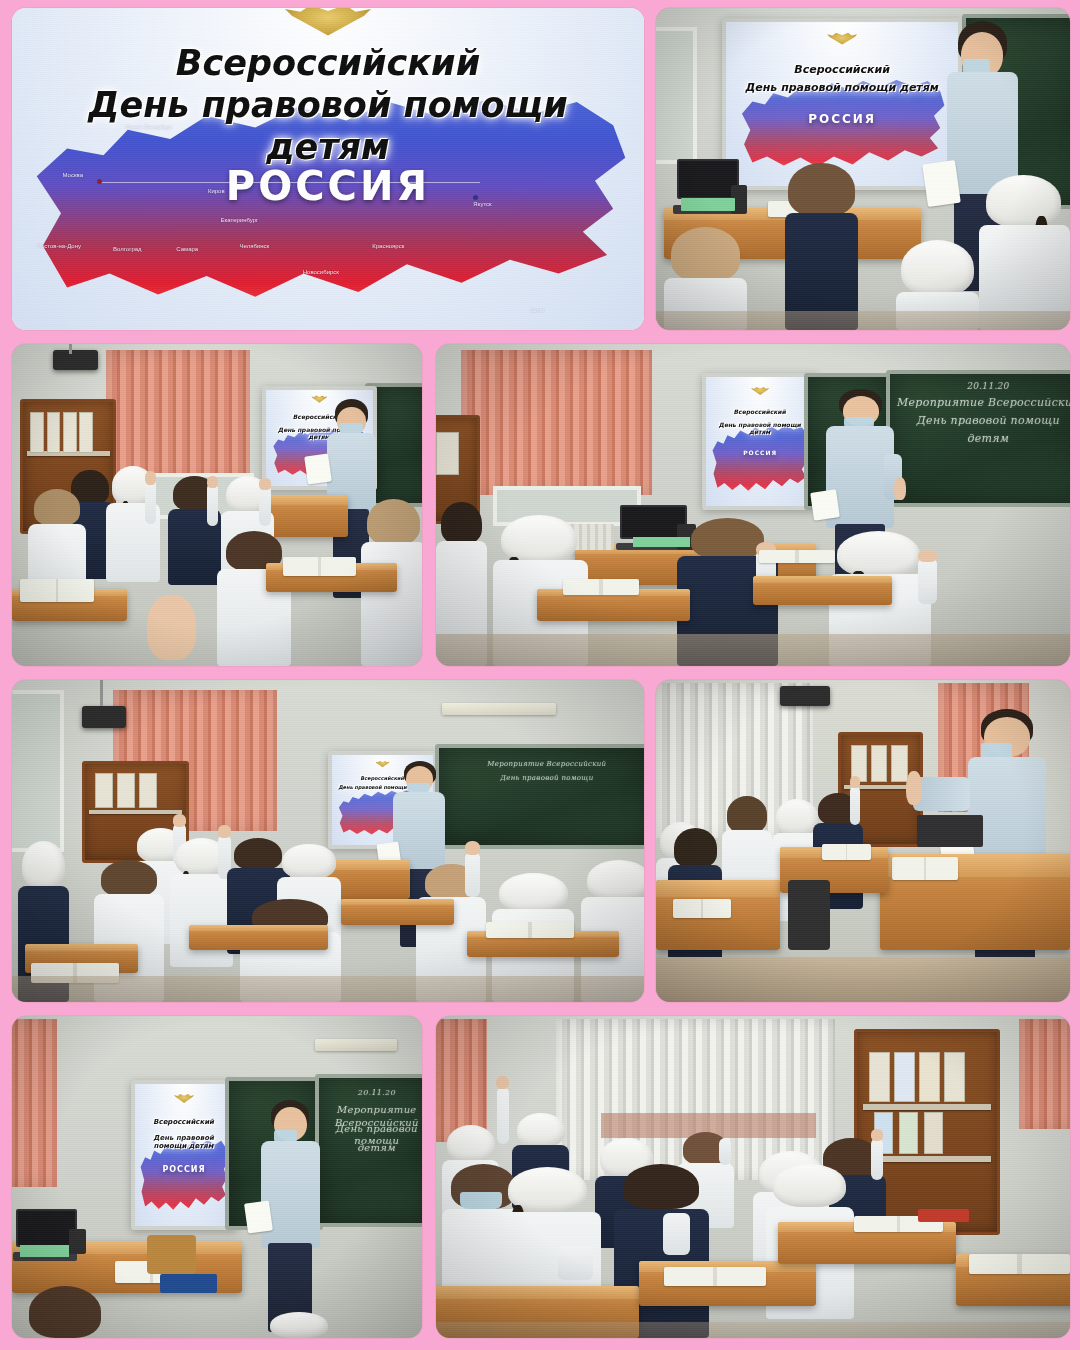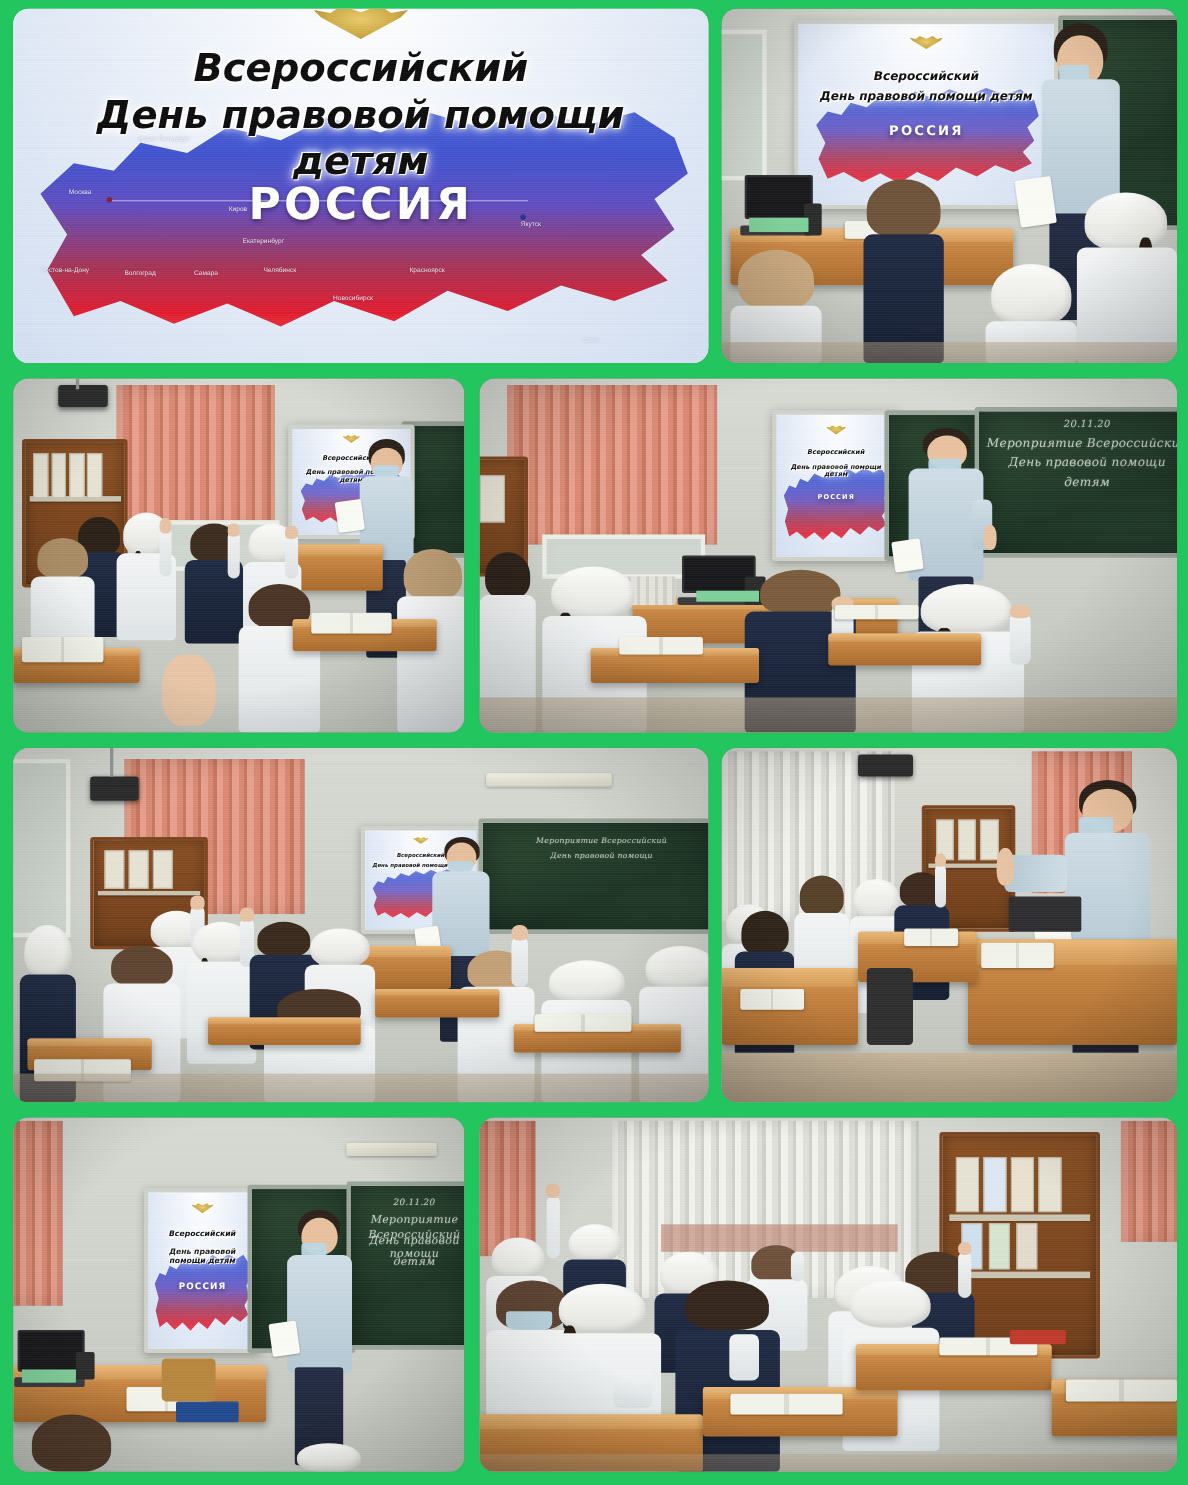--- a/index.html
+++ b/index.html
@@ -144,21 +144,21 @@
   .chairback{position:absolute;background:#2e2e2e;border-radius:4px;}
   .blur{filter:blur(.6px);}
   .vignette{position:absolute;inset:0;pointer-events:none;
     background:radial-gradient(ellipse at 50% 45%, rgba(0,0,0,0) 55%, rgba(0,0,0,.20) 100%);}
   .grain{position:absolute;inset:0;pointer-events:none;opacity:.10;
     background:repeating-linear-gradient(0deg,rgba(255,255,255,.35) 0 1px,rgba(0,0,0,.12) 1px 2px);}
 </style>
 </head>
 <body style="background: rgb(253, 238, 198);">
 
-<div class="collage" style="background: #22c55e;">
+<div class="collage" style="background: #f9a8d4;">
 
   <div class="panel" style="left:12px;top:8px;width:632px;height:322px;background:#fff;">
     <div class="slide">
       <div class="maprus" style="left:2%;right:2%;top:22%;height:72%;"></div>
       <div class="emblem" style="top:-2%;width:86px;height:34px;"></div>
 
       <div class="slide-title" style="top:11%;font-size:35px;">Всероссийский</div>
       <div class="slide-title" style="top:24%;font-size:35px;">День правовой помощи детям</div>
       <div class="slide-country" style="top:48%;font-size:40px;">РОССИЯ</div>
 

